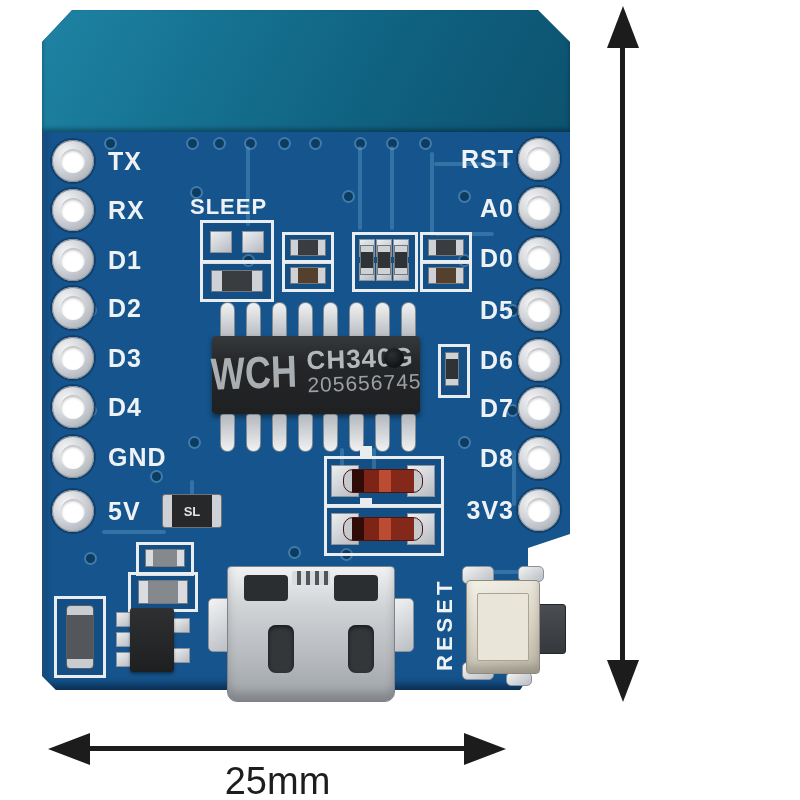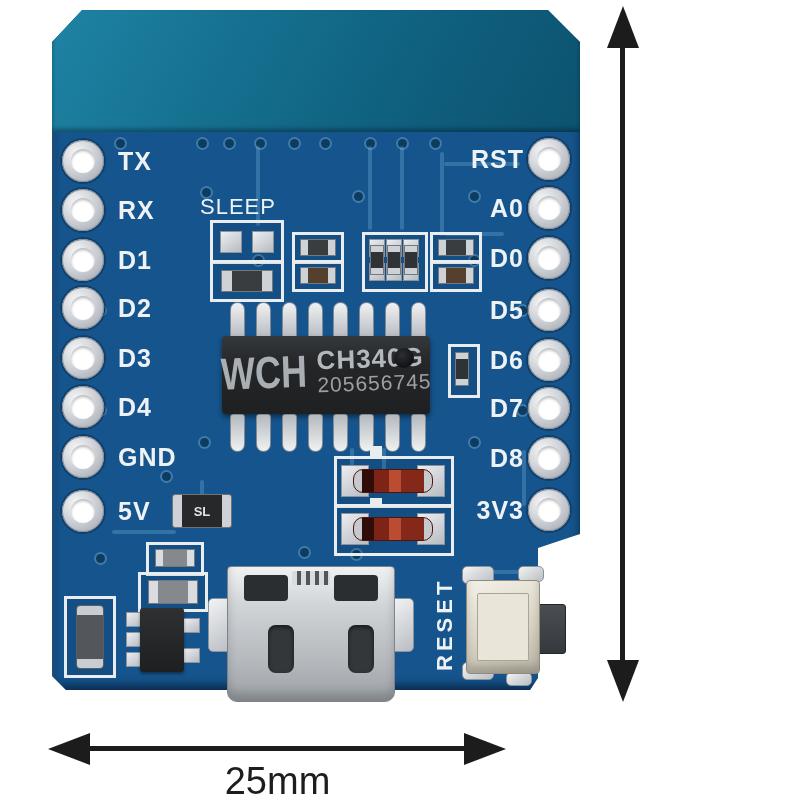--- a/index.html
+++ b/index.html
@@ -1,23 +1,23 @@
 <!DOCTYPE html>
 <html><head>
 <meta charset="utf-8">
 <style>
   html,body{margin:0;padding:0;background:#ffffff;}
   .stage{position:relative;width:800px;height:800px;background:#ffffff;overflow:hidden;
          font-family:"Liberation Sans",sans-serif;}
   .abs{position:absolute;}
 
   
-  .board{left:52px;top:10px;width:528px;height:680px;background:#15548c;
+  .board{left:42px;top:10px;width:528px;height:680px;background:#15548c;
     clip-path:polygon(30px 0,496px 0,528px 32px,528px 524px,486px 538px,486px 668px,478px 680px,14px 680px,0 666px,0 32px);
-    box-shadow:inset 0 -5px 8px rgba(0,10,25,.55), inset 2px 2px 3px rgba(255,255,255,.10);}
+    box-shadow:inset 0 -5px 8px rgba(0,10,25,.55), inset 2px 2px 3px rgba(255,255,255,.10);padding-left:46px;}
   .antenna{left:0;top:0;width:528px;height:122px;
     background:linear-gradient(118deg,#1f83a4 0%,#15708f 35%,#0f5e7d 70%,#0c536f 100%);
     clip-path:polygon(30px 0,496px 0,528px 32px,528px 122px,0 122px,0 32px);
     box-shadow:inset 0 -3px 4px rgba(0,15,30,.4);}
 
   
   .trace{background:rgba(140,200,240,.26);border-radius:3px;}
   .via{width:9px;height:9px;border-radius:50%;background:#0c3c60;
        box-shadow:0 0 0 2px rgba(170,215,245,.30);}
 
@@ -73,21 +73,21 @@
          font-size:22px;letter-spacing:4px;text-align:center;}
 
   
   .dim-line{background:#1c1c1c;}
   .tri{width:0;height:0;}
   .tri-up{border-left:16px solid transparent;border-right:16px solid transparent;border-bottom:42px solid #1c1c1c;}
   .tri-down{border-left:16px solid transparent;border-right:16px solid transparent;border-top:42px solid #1c1c1c;}
   .tri-left{border-top:16px solid transparent;border-bottom:16px solid transparent;border-right:42px solid #1c1c1c;}
   .tri-right{border-top:16px solid transparent;border-bottom:16px solid transparent;border-left:42px solid #1c1c1c;}
   .dim-text{font-size:38px;color:#1d1d1d;}
-  .silk{color:#eef2f5;font-weight:normal;}
+  .silk{color:#eef2f5;font-weight:bold;}
 </style>
 </head>
 <body>
 
 <div class="stage">
 
   <div class="abs board">
     <div class="abs antenna"></div>
 
     <div class="abs via" style="left:64px;top:129px"></div>

